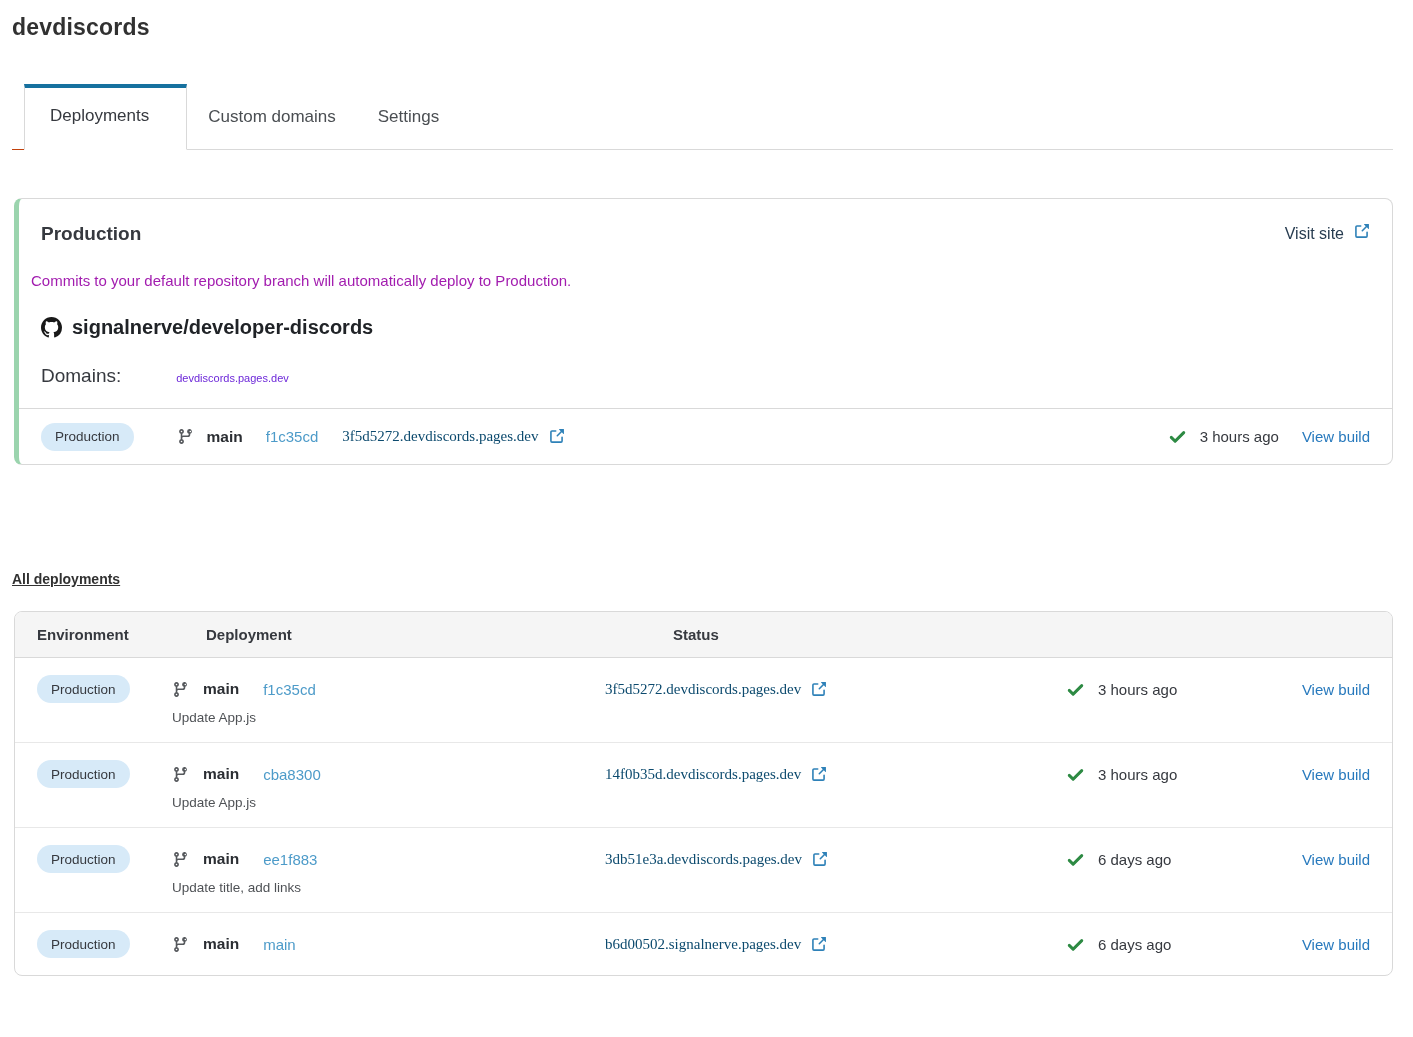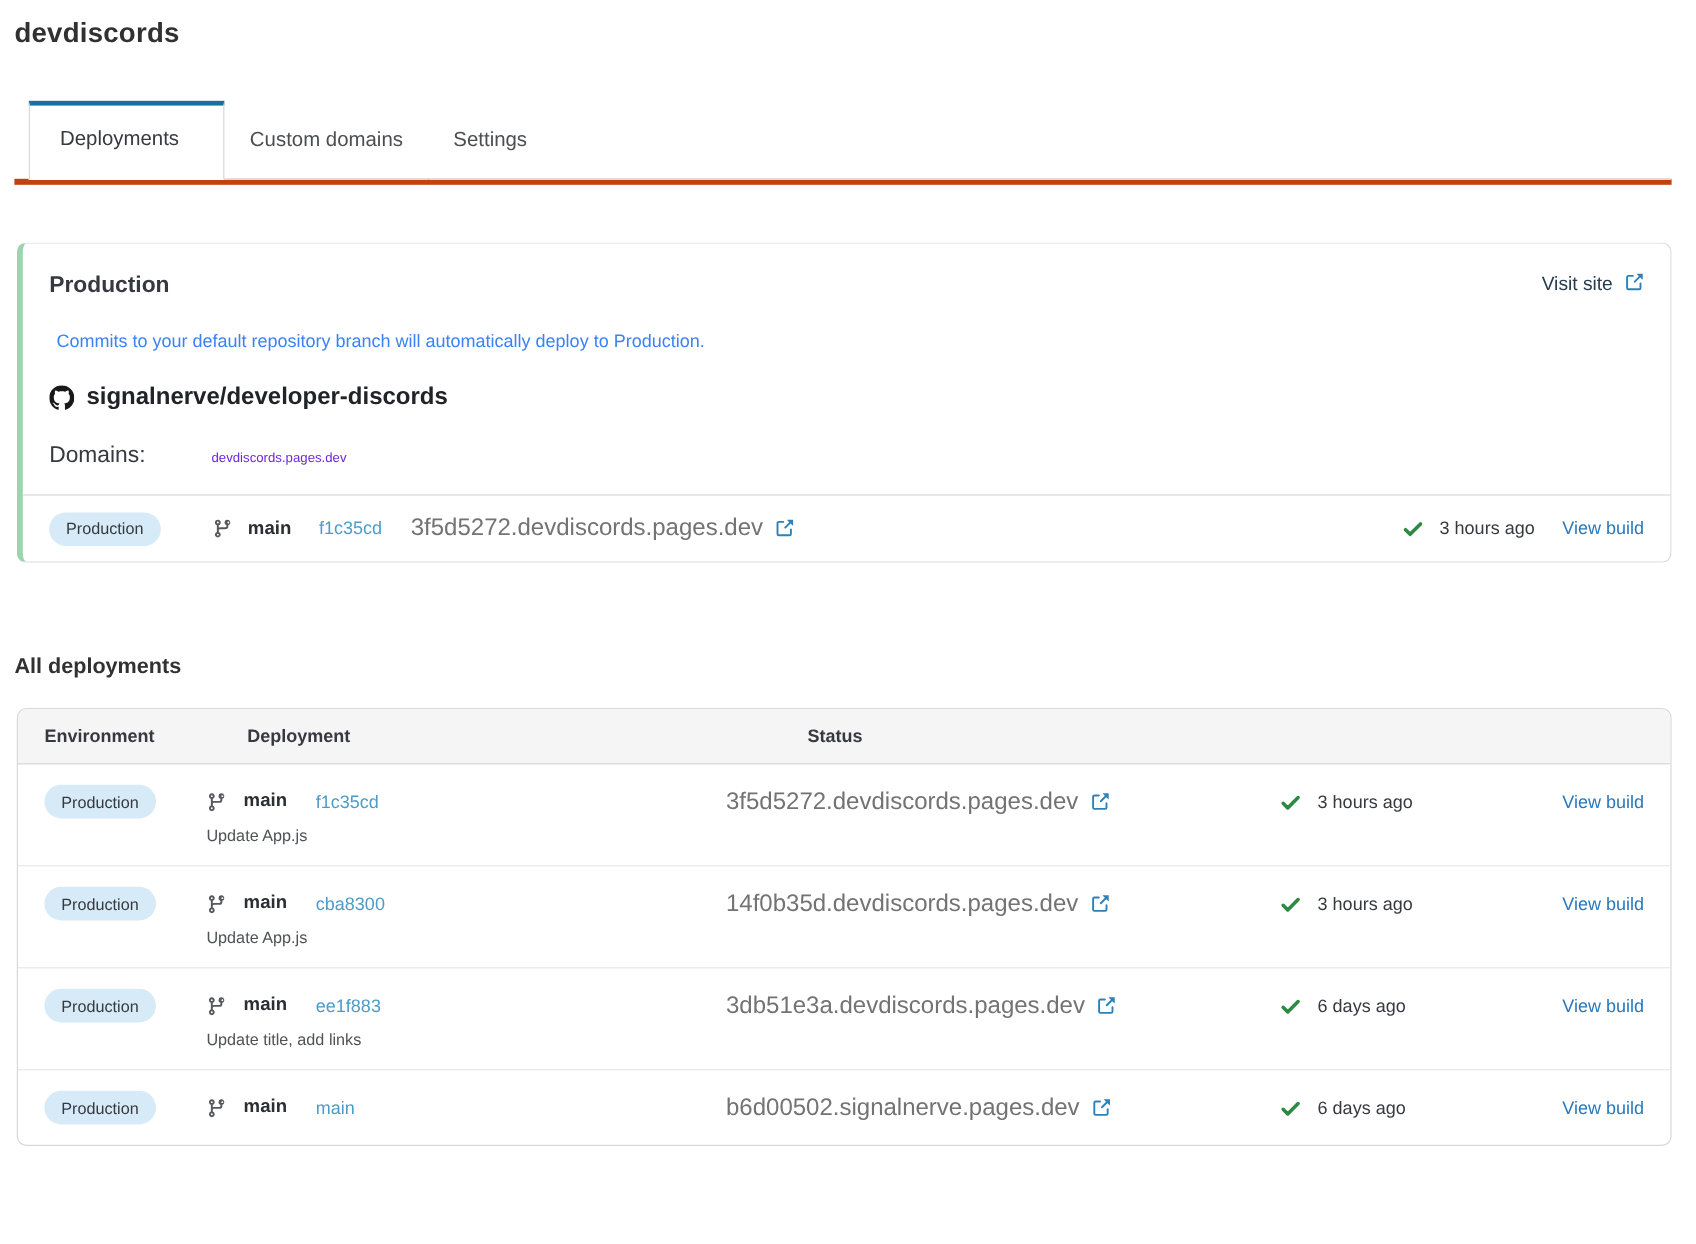--- a/index.html
+++ b/index.html
@@ -8,21 +8,21 @@
     width:1413px; height:1037px; position:relative; overflow:hidden;
     font-family:"Liberation Sans","DejaVu Sans",sans-serif;
     color:#36393f; font-size:15px;
   }
   .page { padding:14px 20px 0 12px; }
 
   
   .page-title { font-size:23px; font-weight:bold; color:#313131; letter-spacing:.2px; }
 
   
-  .tabbar { display:flex; align-items:flex-end; margin-top:39px; border-bottom:5px solid #c2410c; padding-left:12px; }
+  .tabbar { display:flex; align-items:flex-end; margin-top:39px; border-bottom:1px solid #c2410c; padding-left:12px; }
   .tab {
     font-size:17px; color:#4a4e52; padding:22px 21px; cursor:pointer;
     border-top:4px solid transparent; position:relative; top:1px;
     border-bottom:1px solid #d9d9d9; background:transparent;
   }
   .tab.active {
     color:#36393f; background:#fff;
     border-top:4px solid #16719f;
     border-left:1px solid #d9d9d9; border-right:1px solid #d9d9d9;
     border-bottom:1px solid #ffffff;
@@ -34,58 +34,58 @@
     margin-left:2px; margin-right:7px; width:1379px;
     border:1px solid #d9d9d9; border-radius:8px; background:#fff;
   }
   .prod-card { margin-top:48px; border-left:5px solid #9bd4ae; }
 
   .prod-head { display:flex; justify-content:space-between; align-items:flex-start; padding:24px 22px 0 22px; }
   .prod-title { font-size:19px; font-weight:bold; color:#36393f; }
   .visit-site { display:inline-flex; align-items:center; gap:9px; color:#273c50; font-size:16px; text-decoration:none; cursor:pointer; }
   .visit-site .ext { color:#2e81b8; }
 
-  .prod-desc { padding:0 28px; margin-top:27px; font-size:15px; color:#3b82f6; }
+  .prod-desc { padding:0 12px; margin-top:27px; font-size:15px; color:#a21caf; }
   .repo-row { display:flex; align-items:center; gap:10px; padding:0 22px; margin-top:27px; }
   .repo-name { font-size:20px; font-weight:bold; color:#202327; }
   .domains-row { display:flex; align-items:baseline; padding:0 22px; margin-top:26px; margin-bottom:21px; }
   .domains-label { font-size:19px; color:#36393f; }
   .domains-value { font-size:11px; color:#6d28d9; margin-left:55px; }
 
   .prod-deploy-row {
     border-top:1px solid #d9d9d9;
     display:flex; align-items:center; padding:13px 22px; min-height:56px;
   }
 
   
   .badge {
     display:inline-flex; align-items:center; justify-content:center;
     background:#d7eaf8; color:#36393f; font-size:13.5px;
     height:28px; padding:0 14px; border-radius:14px; white-space:nowrap;
   }
   .branch-icon { color:#55585c; flex:none; }
   .branch-name { font-weight:bold; font-size:15.5px; color:#2b2e33; }
   .commit-link { color:#4d9bc9; font-size:15px; text-decoration:none; cursor:pointer; }
-  .deploy-url { color:#737373; font-size:20px; }
+  .deploy-url { color:#0c4a6e; font-size:15px;font-family:Liberation Serif, serif; }
   .ext-icon { color:#2e81b8; flex:none; cursor:pointer; }
   .check-icon { color:#2d8a43; flex:none; }
   .time-text { color:#36393f; font-size:15px; }
   .view-build { color:#2779bd; font-size:15px; text-decoration:none; cursor:pointer; white-space:nowrap; }
 
   .prod-deploy-row .badge { margin-right:43px; }
   .prod-deploy-row .branch-name { margin-left:13px; }
   .prod-deploy-row .commit-link { margin-left:23px; }
   .prod-deploy-row .deploy-url { margin-left:24px; }
   .prod-deploy-row .ext-icon { margin-left:9px; }
   .prod-deploy-row .status-group { margin-left:auto; display:flex; align-items:center; }
   .prod-deploy-row .time-text { margin-left:13px; }
   .prod-deploy-row .view-build { margin-left:23px; }
 
   
-  .section-title { font-size:18px; font-weight:bold; color:#313131; margin:76px 0 0 0; }
+  .section-title { font-size:14px; font-weight:bold; color:#313131; margin:106px 0 0 0;text-decoration:underline; }
   .table-card { margin-top:24px; overflow:hidden; }
   .thead, .trow {
     display:grid;
     grid-template-columns:135px 433px 461px 216px 1fr;
     padding:0 22px;
   }
   .thead {
     background:#f5f5f5; border-bottom:1px solid #d9d9d9;
     height:46px; align-items:center;gap:34px;
   }

